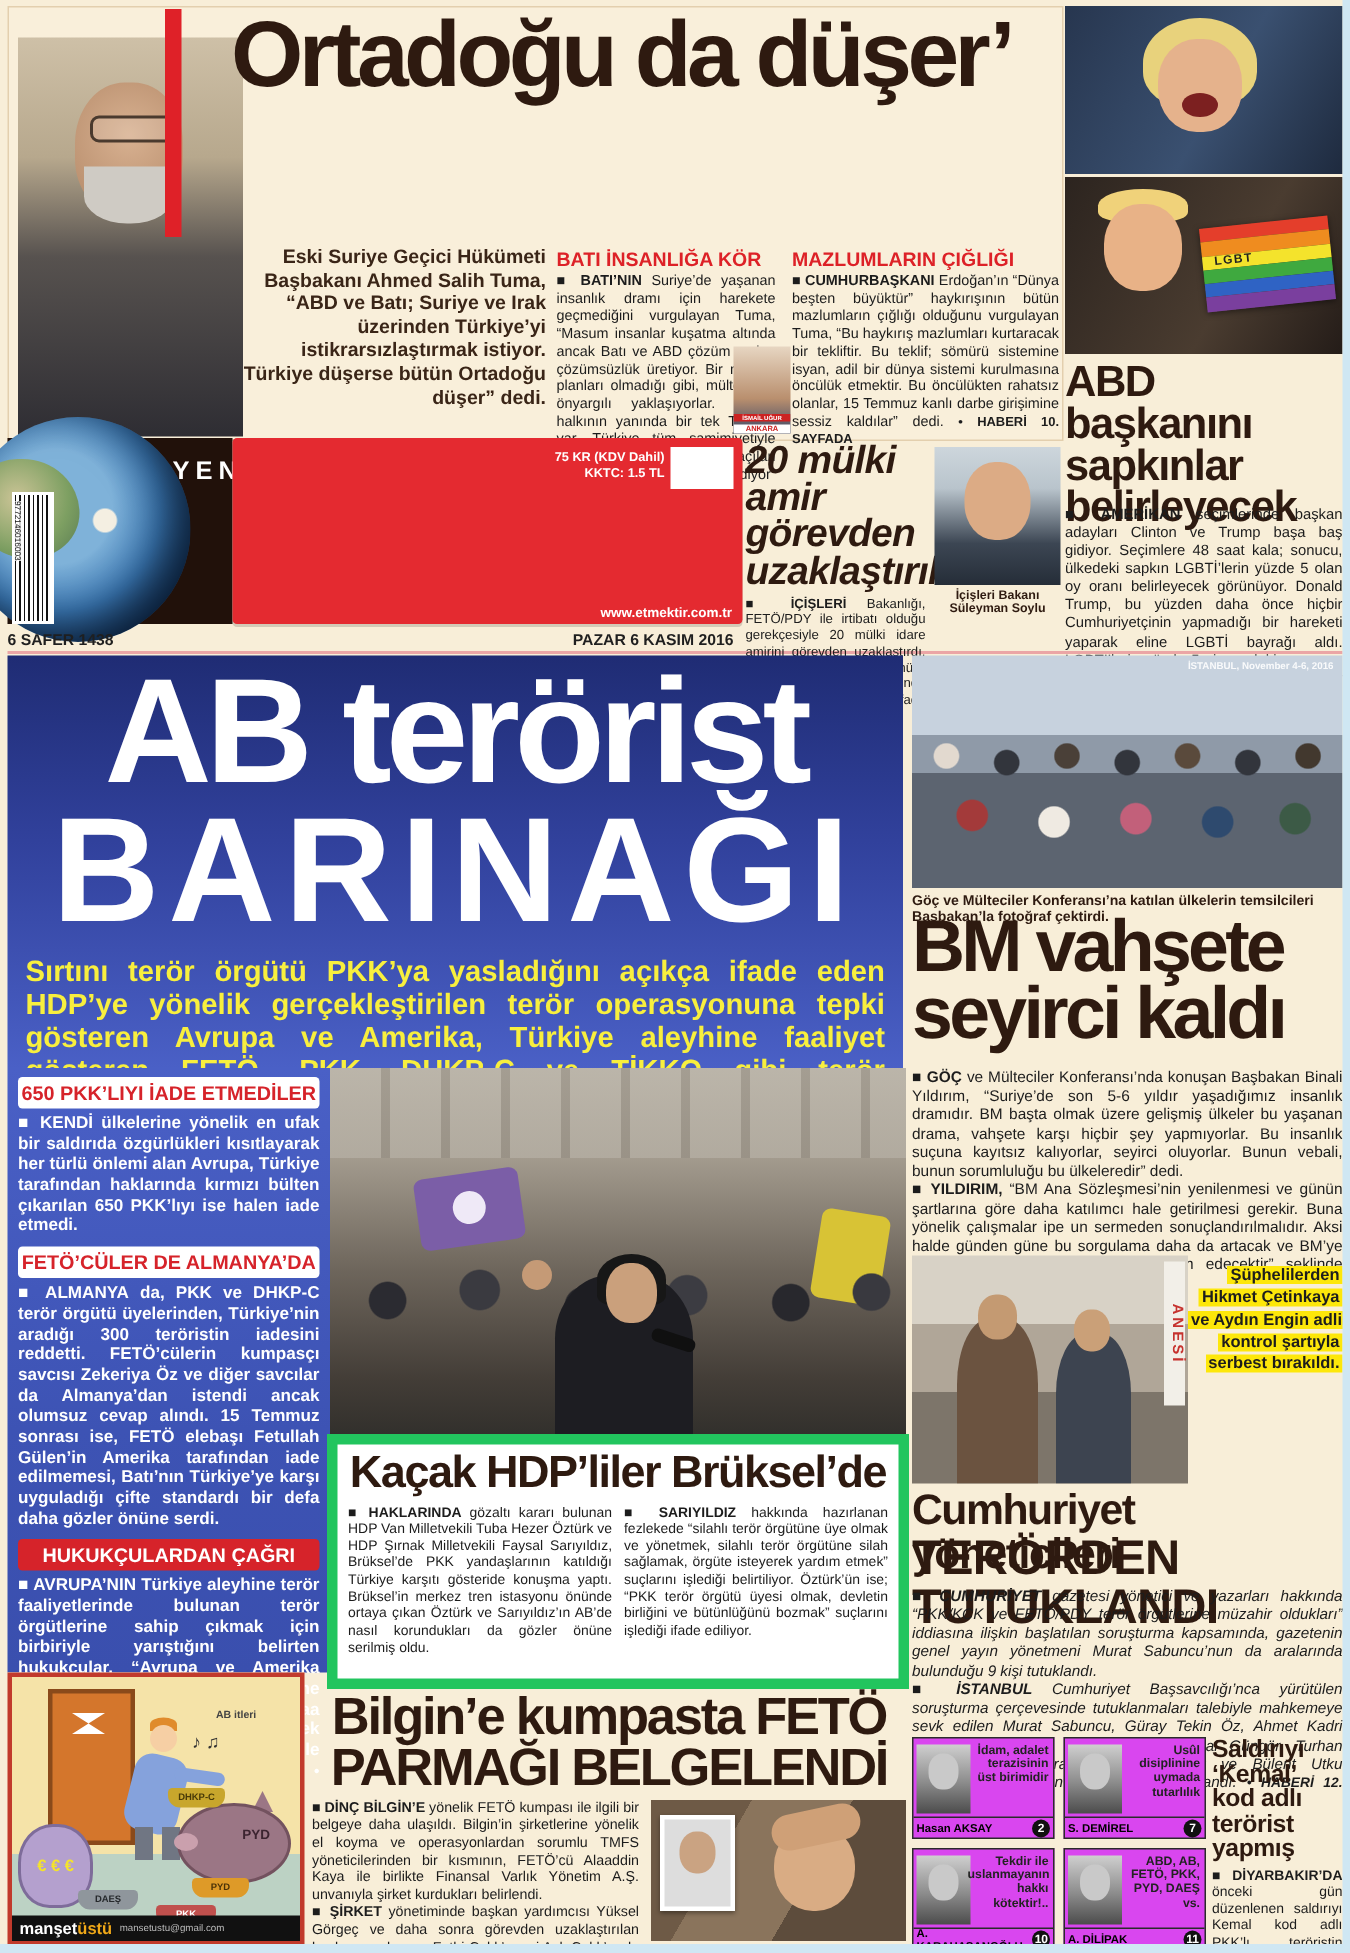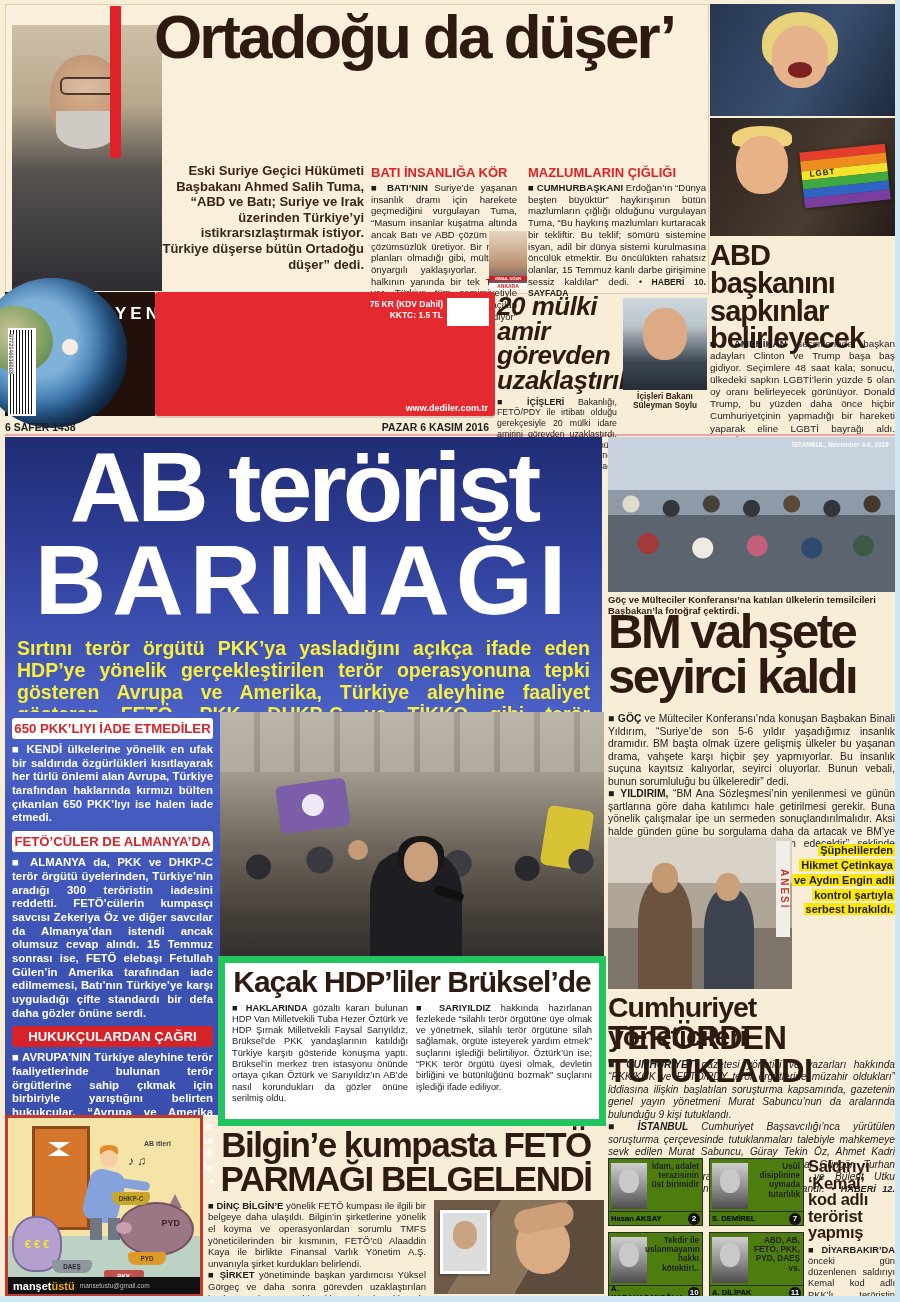--- a/index.html
+++ b/index.html
@@ -107,21 +107,21 @@
   .dt-man1-h{position:absolute;left:44px;bottom:96px;width:26px;height:30px;border-radius:46%;background:#c49a72;}
   .dt-man2{position:absolute;left:96px;bottom:0;width:50px;height:100px;border-radius:40% 40% 0 0;background:#3d4450;}
   .dt-man2-h{position:absolute;left:108px;bottom:88px;width:24px;height:28px;border-radius:46%;background:#caa078;}
   .det-cap{width:103px;padding-top:6px;text-align:right;font-size:11px;font-weight:800;color:#1d1d1d;line-height:1.35;}
   .det-cap span{background:#fde70a;padding:0 2px;box-decoration-break:clone;-webkit-box-decoration-break:clone;}
   .cum-h1{left:0;top:556px;width:287px;font-size:28.5px;letter-spacing:-1px;line-height:1;}
   .cum-h2{left:0;top:585px;width:287px;font-size:32.5px;letter-spacing:-.5px;line-height:1;}
   .cum-b{left:0;top:622px;width:287px;font-size:10.2px;font-style:italic;}
   
   .colm{left:608px;top:1158px;width:196px;display:grid;grid-template-columns:1fr 1fr;gap:6px;}
-  .cbox{position:relative;height:66px;background:#4d7c0f;border:1.5px solid #2b2b2b;}
+  .cbox{position:relative;height:66px;background:#d946ef;border:1.5px solid #2b2b2b;}
   .cname{position:absolute;left:0;bottom:0;width:100%;height:14px;border-top:1px solid #2b2b2b;display:flex;align-items:center;justify-content:space-between;padding:0 2px;box-sizing:border-box;}
   .cname b{font-size:7.6px;}
   .cpg{width:12px;height:12px;border-radius:50%;background:#111;color:#fff;font-size:8px;font-weight:800;display:flex;align-items:center;justify-content:center;}
   .cquote{position:absolute;right:3px;top:3px;width:58%;text-align:right;font-size:8.2px;font-weight:700;line-height:1.12;color:#222;}
   .chead{position:absolute;left:2px;top:4px;width:36px;height:46px;background:linear-gradient(180deg,#cfcfcf,#8c8c8c 55%,#4c4c4c);}
   .chead::after{content:"";position:absolute;left:8px;top:6px;width:20px;height:24px;border-radius:46%;background:#c9c9c9;}
   .kemal{left:808px;top:1158px;width:87px;}
   .kemal-h{font-size:16.5px;line-height:1;letter-spacing:-.3px;}
   .kemal-b{font-size:9.3px;margin-top:4px;}
   
@@ -233,21 +233,21 @@
       <div class="abs barcode">
           <span>9772146016003</span>
         </div>
     </div>
     <div class="abs akit-box">
       <div class="abs price">
         <div>75 KR (KDV Dahil)</div>
         <div>KKTC: 1.5 TL</div>
       </div>
       <div class="abs white-tab"></div>
-      <div class="abs website">www.dediler.com.tr</div>
+      <div class="abs website">www.etmektir.com.tr</div>
     </div>
   </div>
   <div class="abs date-row">
     <span>6 SAFER 1438</span>
     <span>PAZAR 6 KASIM 2016</span>
   </div>
   <div class="abs red-rule"></div>
 
   <div class="abs soylu">
     <div class="soylu-h h-brown">20 mülki amir görevden uzaklaştırıldı</div>

